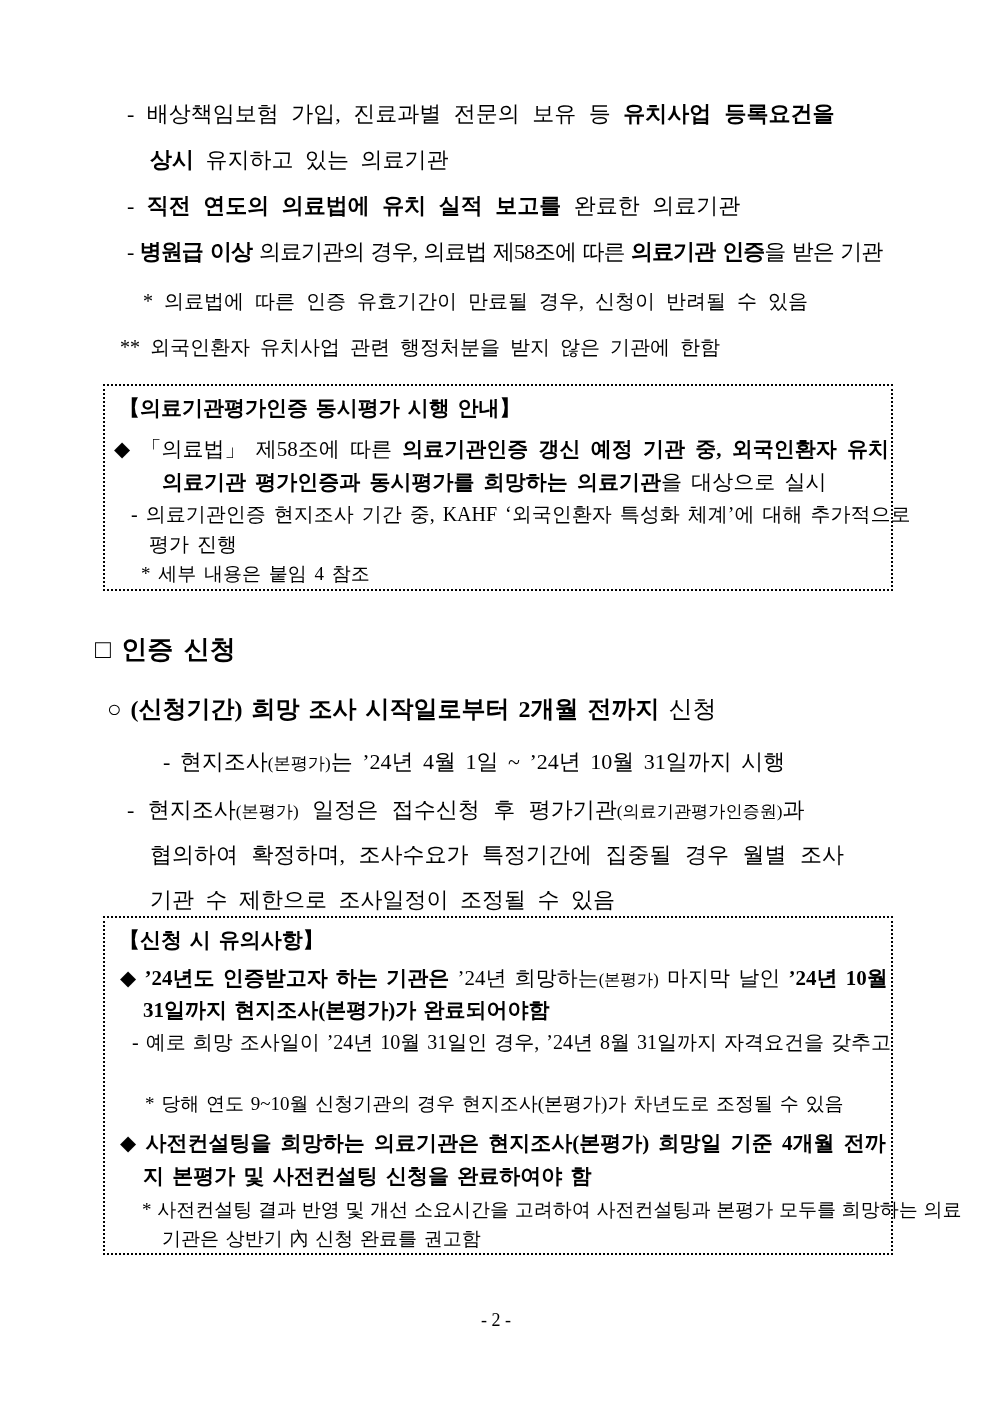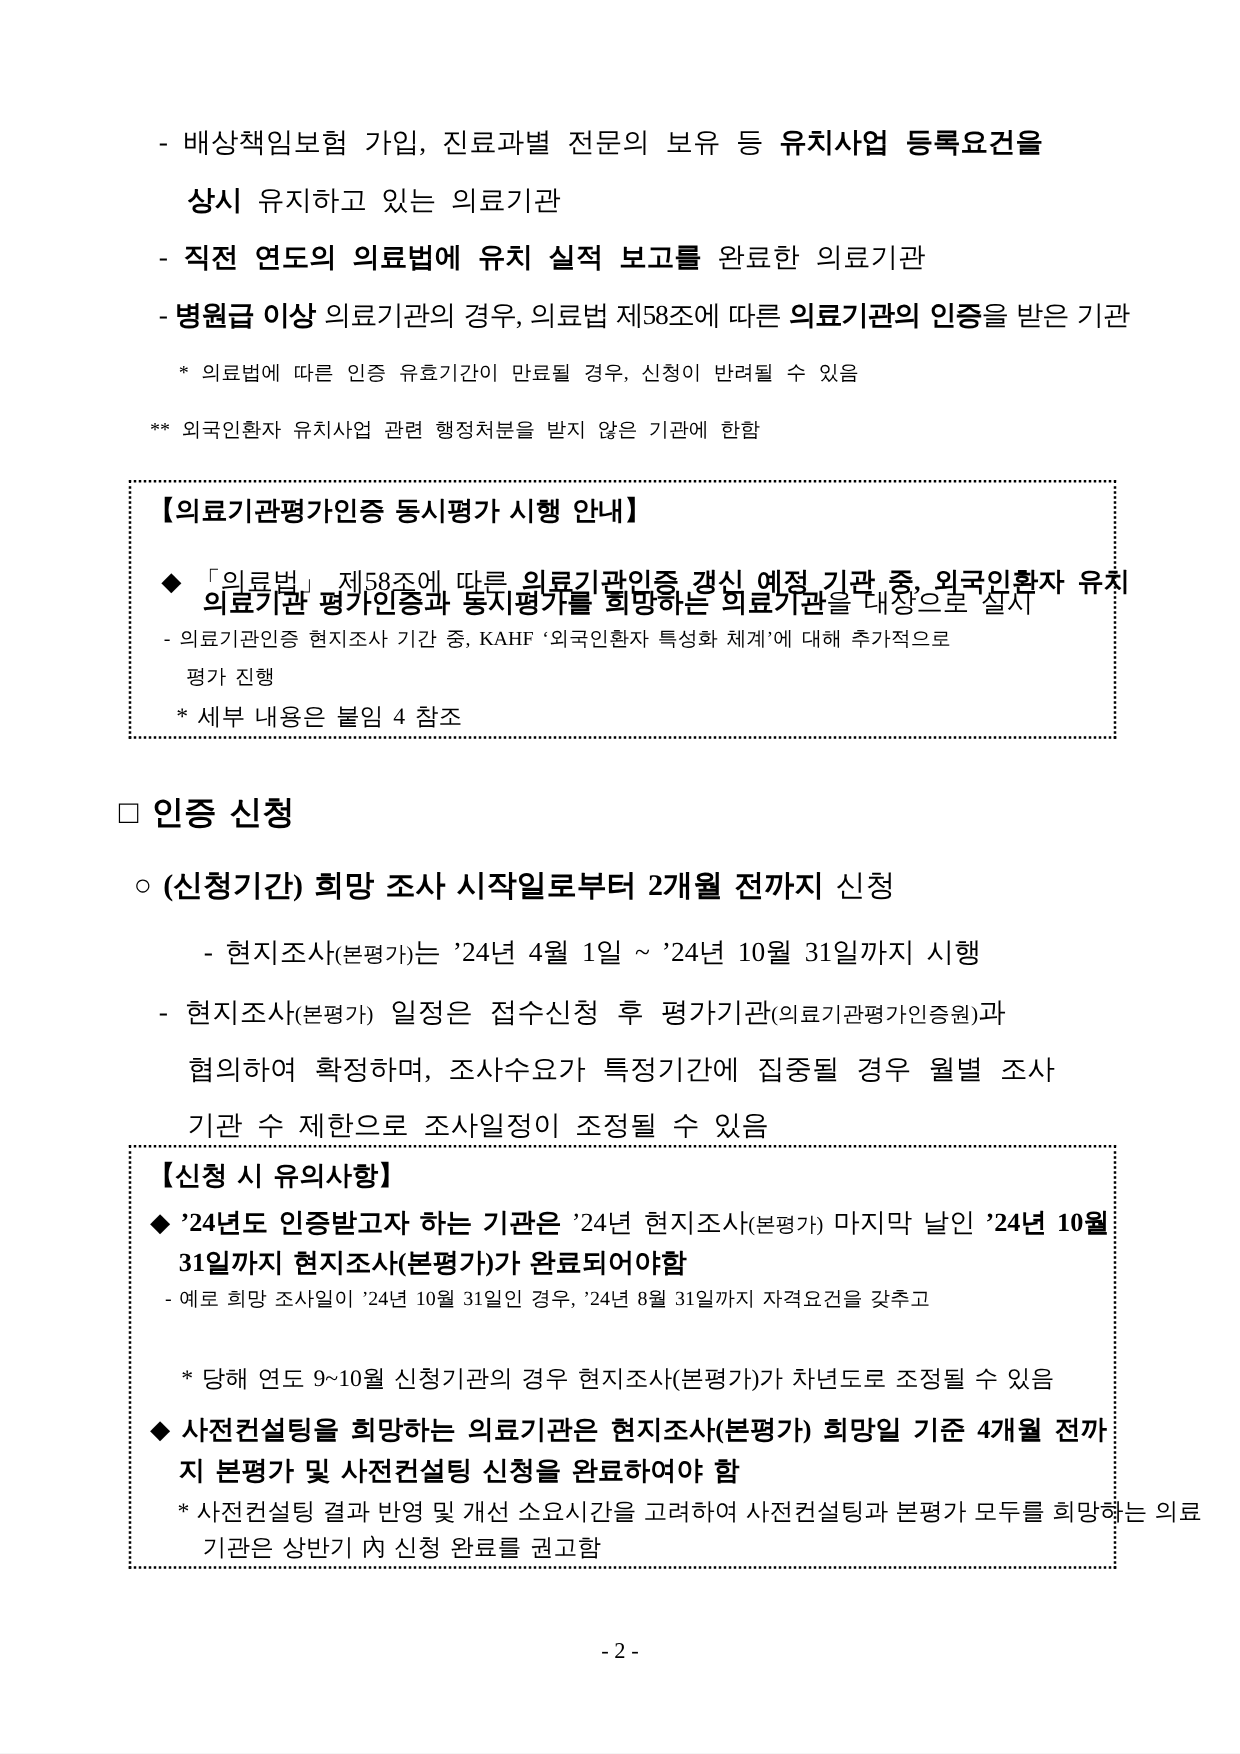--- a/index.html
+++ b/index.html
@@ -6,21 +6,21 @@
   #page{
     position:relative;
     width:992px;height:1403px;
     margin:0 auto;
     background:#ffffff;
     font-family:"Liberation Serif","DejaVu Serif",serif;
     color:#000;
     overflow:hidden;
   }
   .line{position:absolute;white-space:nowrap;line-height:1.25;}
-  .f18{font-size:18px}.f19{font-size:19px}.f20{font-size:16px}
+  .f18{font-size:18px}.f19{font-size:19px}.f20{font-size:20px}
   .f21{font-size:21px}.f22{font-size:22px}.f24{font-size:24px}.f26{font-size:26px}
   .ws1{word-spacing:1px}.ws2{word-spacing:2px}.ws3{word-spacing:3px}
   .ws4{word-spacing:4px}.ws5{word-spacing:5px}.ws6{word-spacing:6px}
   .ws7{word-spacing:7px}.ws8{word-spacing:8px}
   .lsn{letter-spacing:-1px}
   .b{font-weight:bold;}
   .g{font-weight:bold;font-family:"Liberation Sans","DejaVu Sans",sans-serif;}
   .sm{font-size:0.78em;}
   .notice-box{
     position:absolute;left:103px;width:786px;
@@ -34,44 +34,44 @@
   .footer{position:absolute;left:0;width:100%;text-align:center;}
 </style>
 </head>
 <body>
 
 <div id="page">
 
   <div class="line f22 ws7" style="left:127px;top:100px;"><span>- 배상책임보험 가입, 진료과별 전문의 보유 등 </span><span class="g">유치사업 등록요건을</span></div>
   <div class="line f22 ws6" style="left:150px;top:146px;"><span class="g">상시</span><span> 유지하고 있는 의료기관</span></div>
   <div class="line f22 ws7" style="left:127px;top:192px;"><span>- </span><span class="b">직전 연도의 의료법에 유치 실적 보고를</span><span> 완료한 의료기관</span></div>
-  <div class="line f22 ws2 lsn" style="left:127px;top:238px;"><span>- </span><span class="g">병원급 이상 </span><span>의료기관의 경우, 의료법 제58조에 따른 </span><span class="g">의료기관의 인증</span><span>을 받은 기관</span></div>
+  <div class="line f22 ws2 lsn" style="left:127px;top:238px;"><span>- </span><span class="g">병원급 이상 </span><span>의료기관의 경우, 의료법 제58조에 따른 </span><span class="g">의료기관 인증</span><span>을 받은 기관</span></div>
   <div class="line f20 ws6" style="left:143px;top:289px;"><span>* 의료법에 따른 인증 유효기간이 만료될 경우, 신청이 반려될 수 있음</span></div>
   <div class="line f20 ws5" style="left:120px;top:335px;"><span>** 외국인환자 유치사업 관련 행정처분을 받지 않은 기관에 한함</span></div>
 
   <div class="notice-box" style="top:384px;height:203px;">
     <div class="box-title f21 ws2" style="left:14px;top:8px;">【의료기관평가인증 동시평가 시행 안내】</div>
-    <div class="line f21 ws5" style="left:24px;top:50px;margin-top:16px;"><span>◆  「의료법」 제58조에 따른 </span><span class="b">의료기관인증 갱신 예정 기관 중,</span><span> </span><span class="b">외국인환자 유치</span></div>
+    <div class="line f21 ws5" style="left:9px;top:50px;"><span>◆  「의료법」 제58조에 따른 </span><span class="b">의료기관인증 갱신 예정 기관 중,</span><span> </span><span class="b">외국인환자 유치</span></div>
     <div class="line f21 ws4" style="left:57px;top:83px;"><span class="b">의료기관 평가인증과 동시평가를 희망하는 의료기관</span><span>을 대상으로 실시</span></div>
     <div class="line f20 ws3" style="left:26px;top:116px;"><span>- 의료기관인증 현지조사 기간 중, KAHF ‘외국인환자 특성화 체계’에 대해 추가적으로</span></div>
     <div class="line f20 ws3" style="left:44px;top:146px;"><span>평가 진행</span></div>
     <div class="line f19 ws3" style="left:36px;top:176px;"><span>* 세부 내용은 붙임 4 참조</span></div>
   </div>
 
   <div class="line f26 ws4" style="left:95px;top:634px;"><span>□ </span><span class="b">인증 신청</span></div>
 
   <div class="line f24 ws3" style="left:107px;top:694px;"><span>○ </span><span class="b">(신청기간) 희망 조사 시작일로부터 2개월 전까지</span><span> 신청</span></div>
   <div class="line f22 ws4" style="left:127px;top:748px;margin-left:36px;"><span>- 현지조사</span><span class="sm">(본평가)</span><span>는 ’24년 4월 1일 ~ ’24년 10월 31일까지 시행</span></div>
   <div class="line f22 ws8" style="left:127px;top:796px;"><span>- 현지조사</span><span class="sm">(본평가)</span><span> 일정은 접수신청 후 평가기관</span><span class="sm">(의료기관평가인증원)</span><span>과</span></div>
   <div class="line f22 ws6" style="left:150px;top:886px;"><span>기관 수 제한으로 조사일정이 조정될 수 있음</span></div>
   <div class="line f22 ws8" style="left:150px;top:841px;"><span>협의하여 확정하며, 조사수요가 특정기간에 집중될 경우 월별 조사</span></div>
 
   <div class="notice-box" style="top:916px;height:335px;">
     <div class="box-title f21 ws2" style="left:14px;top:8px;">【신청 시 유의사항】</div>
-    <div class="line f21 ws3" style="left:15px;top:47px;"><span>◆ </span><span class="b">’24년도 인증받고자 하는 기관은</span><span> ’24년 현지조사</span><span class="sm">(본평가)</span><span> 마지막 날인 </span><span class="b">’24년 10월</span></div>
+    <div class="line f21 ws3" style="left:15px;top:47px;"><span>◆ </span><span class="b">’24년도 인증받고자 하는 기관은</span><span> ’24년 희망하는</span><span class="sm">(본평가)</span><span> 마지막 날인 </span><span class="b">’24년 10월</span></div>
     <div class="line f21 ws2" style="left:38px;top:79px;"><span class="b">31일까지 현지조사(본평가)가 완료되어야함</span></div>
     <div class="line f20 ws2" style="left:27px;top:112px;"><span>- 예로 희망 조사일이 ’24년 10월 31일인 경우, ’24년 8월 31일까지 자격요건을 갖추고</span></div>
     <div class="line f19 ws2" style="left:40px;top:174px;"><span>* 당해 연도 9~10월 신청기관의 경우 현지조사(본평가)가 차년도로 조정될 수 있음</span></div>
     <div class="line f21 ws4" style="left:15px;top:212px;"><span>◆ </span><span class="b">사전컨설팅을 희망하는 의료기관은 현지조사(본평가) 희망일 기준 4개월 전까</span></div>
     <div class="line f21 ws3" style="left:38px;top:245px;"><span class="b">지 본평가 및 사전컨설팅 신청을 완료하여야 함</span></div>
     <div class="line f19 ws1" style="left:37px;top:280px;"><span>* 사전컨설팅 결과 반영 및 개선 소요시간을 고려하여 사전컨설팅과 본평가 모두를 희망하는 의료</span></div>
     <div class="line f19 ws2" style="left:57px;top:309px;"><span>기관은 상반기 內 신청 완료를 권고함</span></div>
   </div>
 
   <div class="footer f18" style="top:1310px;">- 2 -</div>

